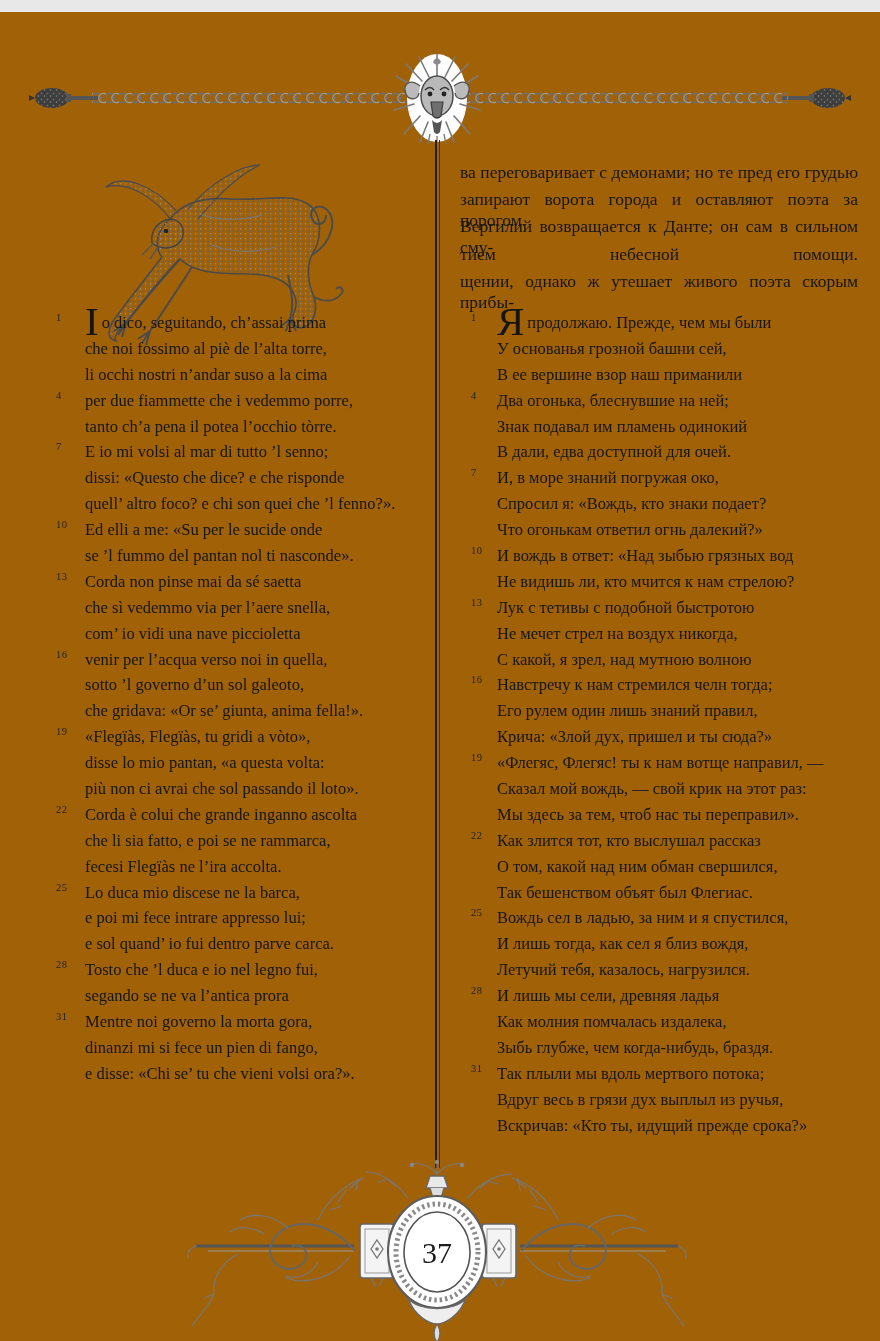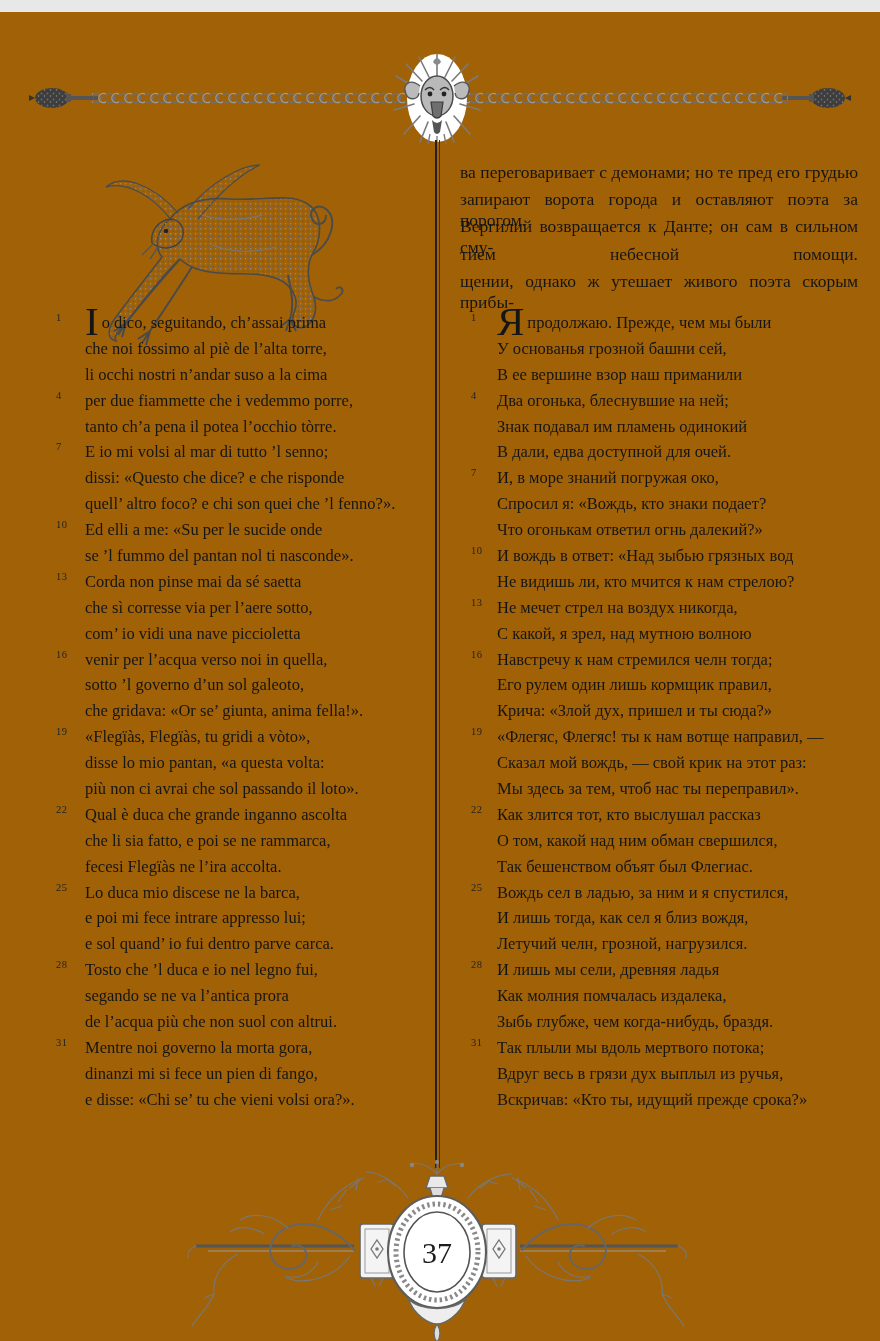--- a/index.html
+++ b/index.html
@@ -184,52 +184,51 @@
         <div class="line"><span>quell’ altro foco? e chi son quei che ’l fenno?».</span></div>
       </div>
       <div class="tercet">
         <span class="num">10</span>
         <div class="line"><span>Ed elli a me: «Su per le sucide onde</span></div>
         <div class="line"><span>se ’l fummo del pantan nol ti nasconde».</span></div>
       </div>
       <div class="tercet">
         <span class="num">13</span>
         <div class="line"><span>Corda non pinse mai da sé saetta</span></div>
-        <div class="line"><span>che sì corresse via per l’aere sotto,</span></div>
+        <div class="line"><span>che sì vedemmo via per l’aere snella,</span></div>
         <div class="line"><span>com’ io vidi una nave piccioletta</span></div>
       </div>
       <div class="tercet">
         <span class="num">16</span>
         <div class="line"><span>venir per l’acqua verso noi in quella,</span></div>
         <div class="line"><span>sotto ’l governo d’un sol galeoto,</span></div>
         <div class="line"><span>che gridava: «Or se’ giunta, anima fella!».</span></div>
       </div>
       <div class="tercet">
         <span class="num">19</span>
         <div class="line"><span>«Flegïàs, Flegïàs, tu gridi a vòto»,</span></div>
         <div class="line"><span>disse lo mio pantan, «a questa volta:</span></div>
         <div class="line"><span>più non ci avrai che sol passando il loto».</span></div>
       </div>
       <div class="tercet">
         <span class="num">22</span>
-        <div class="line"><span>Qual è duca che grande inganno ascolta</span></div>
+        <div class="line"><span>Corda è colui che grande inganno ascolta</span></div>
         <div class="line"><span>che li sia fatto, e poi se ne rammarca,</span></div>
         <div class="line"><span>fecesi Flegïàs ne l’ira accolta.</span></div>
       </div>
       <div class="tercet">
         <span class="num">25</span>
         <div class="line"><span>Lo duca mio discese ne la barca,</span></div>
         <div class="line"><span>e poi mi fece intrare appresso lui;</span></div>
         <div class="line"><span>e sol quand’ io fui dentro parve carca.</span></div>
       </div>
       <div class="tercet">
         <span class="num">28</span>
         <div class="line"><span>Tosto che ’l duca e io nel legno fui,</span></div>
         <div class="line"><span>segando se ne va l’antica prora</span></div>
-        <div class="line"><span>de l’acqua più che non suol con altrui.</span></div>
       </div>
       <div class="tercet">
         <span class="num">31</span>
         <div class="line"><span>Mentre noi governo la morta gora,</span></div>
         <div class="line"><span>dinanzi mi si fece un pien di fango,</span></div>
         <div class="line"><span>e disse: «Chi se’ tu che vieni volsi ora?».</span></div>
       </div>
     </div>
 
   <div class="col col-right">
@@ -251,46 +250,47 @@
         <div class="line"><span>Спросил я: «Вождь, кто знаки подает?</span></div>
         <div class="line"><span>Что огонькам ответил огнь далекий?»</span></div>
       </div>
       <div class="tercet">
         <span class="num">10</span>
         <div class="line"><span>И вождь в ответ: «Над зыбью грязных вод</span></div>
         <div class="line"><span>Не видишь ли, кто мчится к нам стрелою?</span></div>
       </div>
       <div class="tercet">
         <span class="num">13</span>
+        <div class="line"><span>Лук с тетивы с подобной быстротою</span></div>
         <div class="line"><span>Не мечет стрел на воздух никогда,</span></div>
         <div class="line"><span>С какой, я зрел, над мутною волною</span></div>
       </div>
       <div class="tercet">
         <span class="num">16</span>
         <div class="line"><span>Навстречу к нам стремился челн тогда;</span></div>
-        <div class="line"><span>Его рулем один лишь кормщик правил,</span></div>
+        <div class="line"><span>Его рулем один лишь знаний правил,</span></div>
         <div class="line"><span>Крича: «Злой дух, пришел и ты сюда?»</span></div>
       </div>
       <div class="tercet">
         <span class="num">19</span>
         <div class="line"><span>«Флегяс, Флегяс! ты к нам вотще направил, —</span></div>
         <div class="line"><span>Сказал мой вождь, — свой крик на этот раз:</span></div>
         <div class="line"><span>Мы здесь за тем, чтоб нас ты переправил».</span></div>
       </div>
       <div class="tercet">
         <span class="num">22</span>
         <div class="line"><span>Как злится тот, кто выслушал рассказ</span></div>
         <div class="line"><span>О том, какой над ним обман свершился,</span></div>
         <div class="line"><span>Так бешенством объят был Флегиас.</span></div>
       </div>
       <div class="tercet">
         <span class="num">25</span>
         <div class="line"><span>Вождь сел в ладью, за ним и я спустился,</span></div>
         <div class="line"><span>И лишь тогда, как сел я близ вождя,</span></div>
-        <div class="line"><span>Летучий челн, грозной, нагрузился.</span></div>
+        <div class="line"><span>Летучий тебя, казалось, нагрузился.</span></div>
       </div>
       <div class="tercet">
         <span class="num">28</span>
         <div class="line"><span>И лишь мы сели, древняя ладья</span></div>
         <div class="line"><span>Как молния помчалась издалека,</span></div>
         <div class="line"><span>Зыбь глубже, чем когда-нибудь, браздя.</span></div>
       </div>
       <div class="tercet">
         <span class="num">31</span>
         <div class="line"><span>Так плыли мы вдоль мертвого потока;</span></div>

